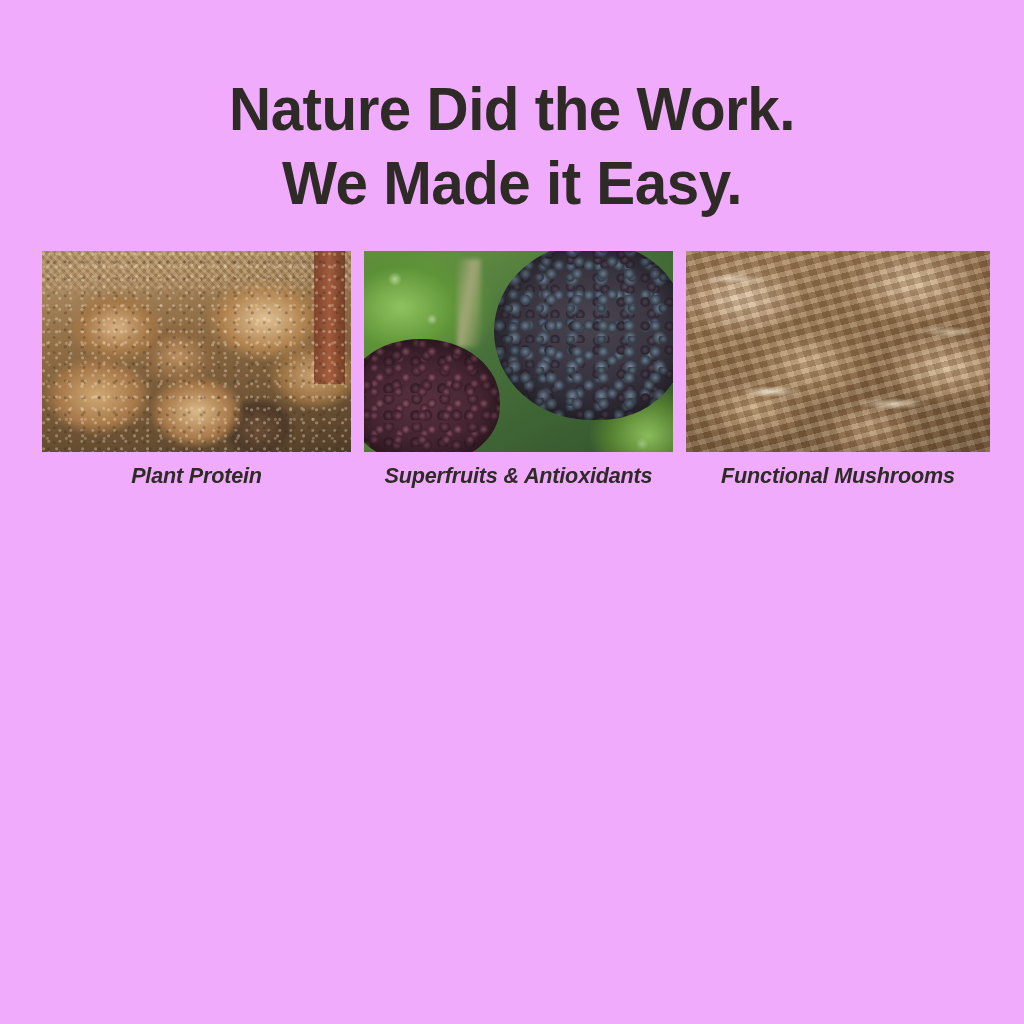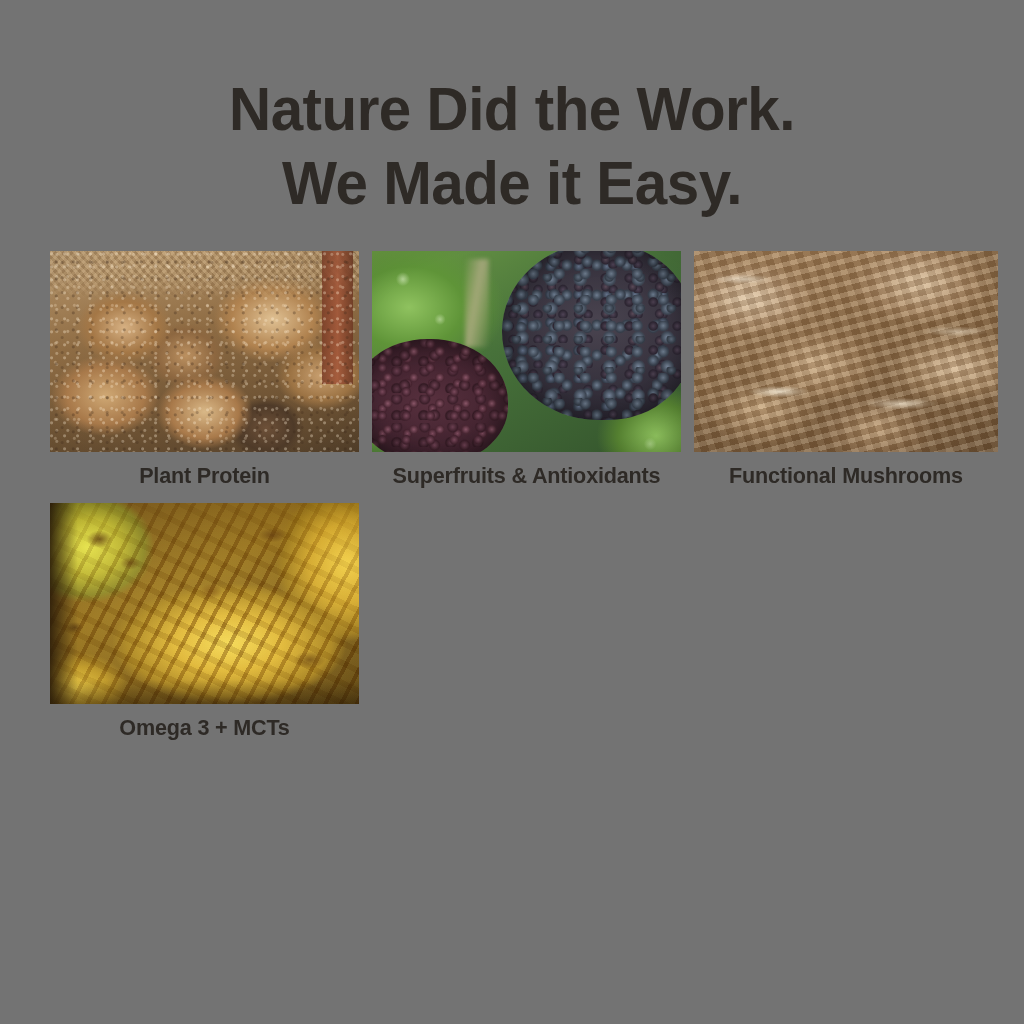--- a/index.html
+++ b/index.html
@@ -11,21 +11,21 @@
     height: 1024px;
     background: #fbf2ec;
     font-family: "Liberation Sans", sans-serif;
     overflow: hidden;
   }
 
   #poster {
     position: relative;
     width: 1024px;
     height: 1024px;
-    background: #737373;
+    background: #f0abfc;
     box-sizing: border-box;
   }
 
   
   .headline {
     position: absolute;
     left: 0;
     top: 72px;
     width: 1024px;
     text-align: center;
@@ -36,27 +36,28 @@
     line-height: 74px;
     letter-spacing: -0.5px;
     transform: scaleX(0.94);
     transform-origin: 50% 0;
   }
   .headline .line { display: block; white-space: nowrap; }
 
   
   .grid {
     position: absolute;
-    left: 50px;
+    left: 42px;
     top: 251px;
     width: 948px;
     display: grid;
     grid-template-columns: 309px 309px 304px;
     column-gap: 13px;
     row-gap: 0px;
+    font-style: italic;
   }
   .cell {
     width: 100%;
     margin-bottom: 0;
   }
   .cell.r1 { height: 248px; }
   .cell.r2 { height: 185px; }
   .cell.r3 { height: 252px; }
 
   .photo {
@@ -409,25 +410,15 @@
       <div class="photo ph-mush">
         <div class="layer base"></div>
         <div class="layer frills"></div>
         <div class="layer edges"></div>
         <div class="layer vignette"></div>
       </div>
       <div class="caption">Functional Mushrooms</div>
     </div>
 
 
-    <div class="cell r3">
-      <div class="photo ph-cacao">
-        <div class="layer base"></div>
-        <div class="layer ridges"></div>
-        <div class="layer blotch"></div>
-        <div class="layer dark"></div>
-        <div class="layer vignette"></div>
-      </div>
-      <div class="caption">Omega 3 + MCTs</div>
-    </div>
 
   </div>
 </div>
 
 </body></html>

